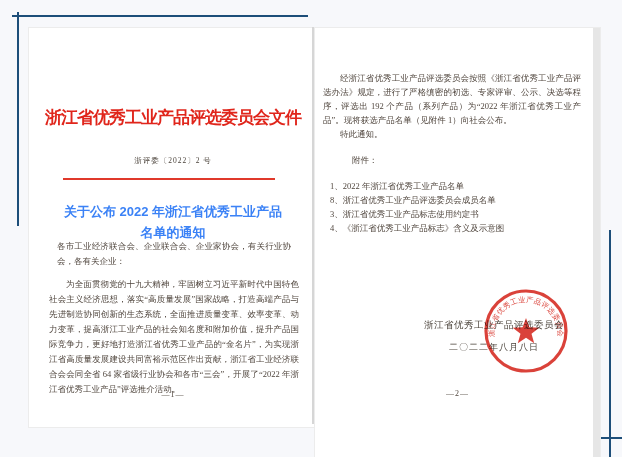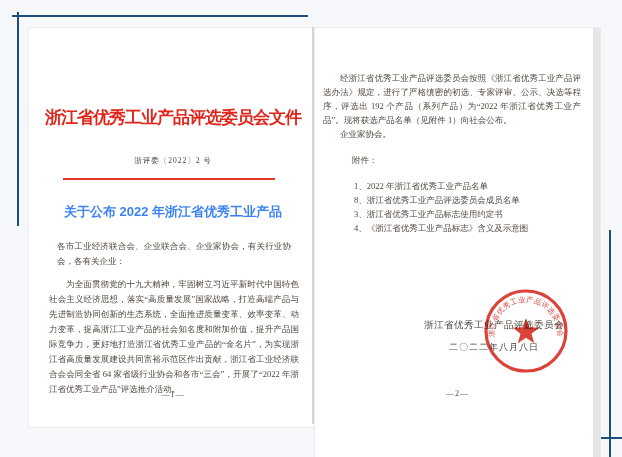--- a/index.html
+++ b/index.html
@@ -54,21 +54,21 @@
     position:absolute;left:0;width:100%;text-align:center;
     color:#50463e;font-size:8px;letter-spacing:1px;
   }
   .pn-1{top:362px;}
   .pn-2{top:361px;}
 
   
   .p2-body{left:8px;top:43px;width:258px;line-height:14px;}
   .notice-line{text-indent:2em;margin:0;}
   .attach-label{text-indent:2em;margin:12px;}
-  .attach-item{margin:0 0 0 31px;text-indent:0;font-family:Liberation Serif, serif;}
+  .attach-item{margin:0 0 0 7px;text-indent:0;font-family:Liberation Serif, serif;}
 
   .signature-block{
     position:absolute;right:36px;top:291px;
     text-align:center;color:#4a423a;
     font-family:"Liberation Sans","DejaVu Sans",sans-serif;
   }
   .sig-name{font-size:9.5px;letter-spacing:0.5px;}
   .sig-date{font-size:9px;margin-top:9px;letter-spacing:1px;}
 
   .seal{
@@ -85,36 +85,37 @@
   <div class="crop crop-v-left"></div>
   <div class="crop crop-v-right"></div>
   <div class="crop crop-h-bottom"></div>
 
   <div class="page page-left">
     <div class="red-header">浙江省优秀工业产品评选委员会文件</div>
     <div class="doc-number">浙评委〔2022〕2 号</div>
     <div class="red-rule"></div>
     <div class="doc-title">
       <div>关于公布 2022 年浙江省优秀工业产品</div>
+      <div>名单的通知</div>
     </div>
     <div class="body-text p1-body">
       <p class="para-plain">各市工业经济联合会、企业联合会、企业家协会，有关行业协会，各有关企业：</p>
       <p class="para-indent">为全面贯彻党的十九大精神，牢固树立习近平新时代中国特色社会主义经济思想，落实“高质量发展”国家战略，打造高端产品与先进制造协同创新的生态系统，全面推进质量变革、效率变革、动力变革，提高浙江工业产品的社会知名度和附加价值，提升产品国际竞争力，更好地打造浙江省优秀工业产品的“金名片”，为实现浙江省高质量发展建设共同富裕示范区作出贡献，浙江省工业经济联合会会同全省 64 家省级行业协会和各市“三会”，开展了“2022 年浙江省优秀工业产品”评选推介活动。</p>
     </div>
     <div class="page-number pn-1">—1—</div>
   </div>
 
   <div class="page-divider"></div>
 
   <div class="page page-right">
     <div class="page-edge-strip"></div>
 
     <div class="body-text p2-body">
       <p class="para-indent">经浙江省优秀工业产品评选委员会按照《浙江省优秀工业产品评选办法》规定，进行了严格缜密的初选、专家评审、公示、决选等程序，评选出 192 个产品（系列产品）为“2022 年浙江省优秀工业产品”。现将获选产品名单（见附件 1）向社会公布。</p>
-      <p class="notice-line">企业家协会。</p>
+      <p class="notice-line">特此通知。</p>
       <p class="attach-label">附件：</p>
       <p class="attach-item">1、2022 年浙江省优秀工业产品名单</p>
       <p class="attach-item">8、浙江省优秀工业产品评选委员会成员名单</p>
       <p class="attach-item">3、浙江省优秀工业产品标志使用约定书</p>
       <p class="attach-item">4、《浙江省优秀工业产品标志》含义及示意图</p>
     </div>
 
     <div class="signature-block">
       <div class="sig-name">浙江省优秀工业产品评选委员会</div>
       <div class="sig-date">二〇二二年八月八日</div>

